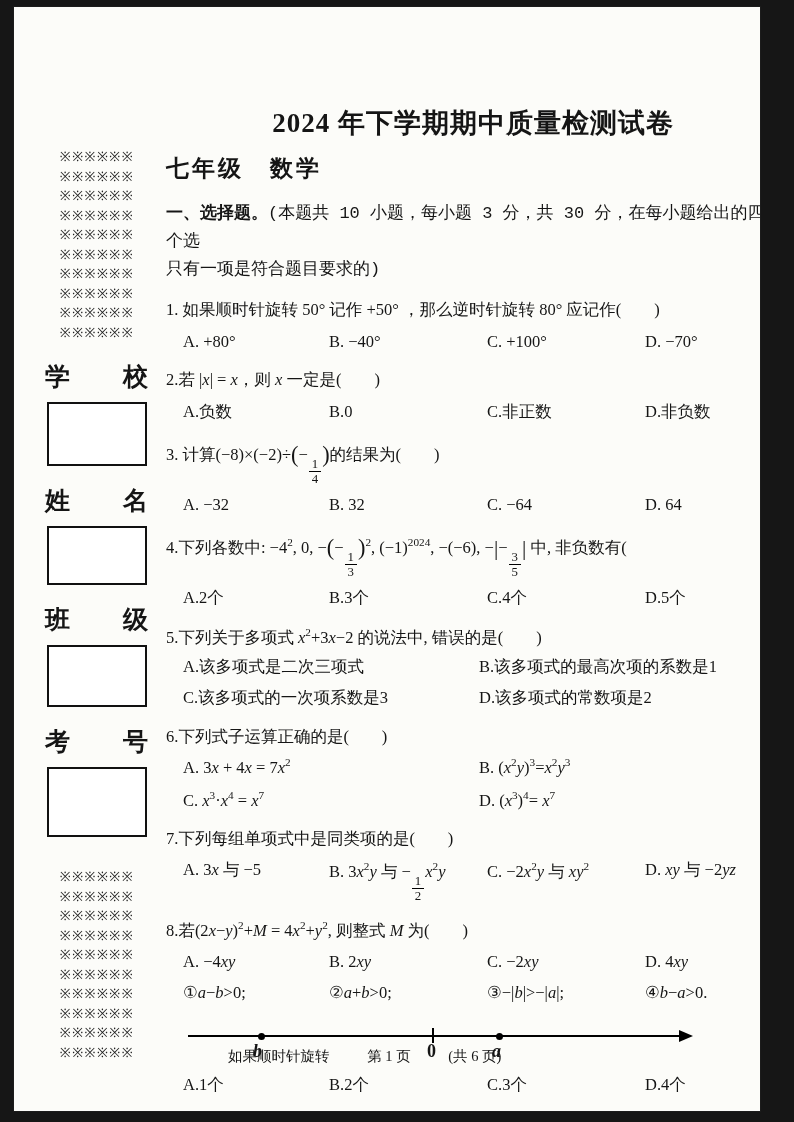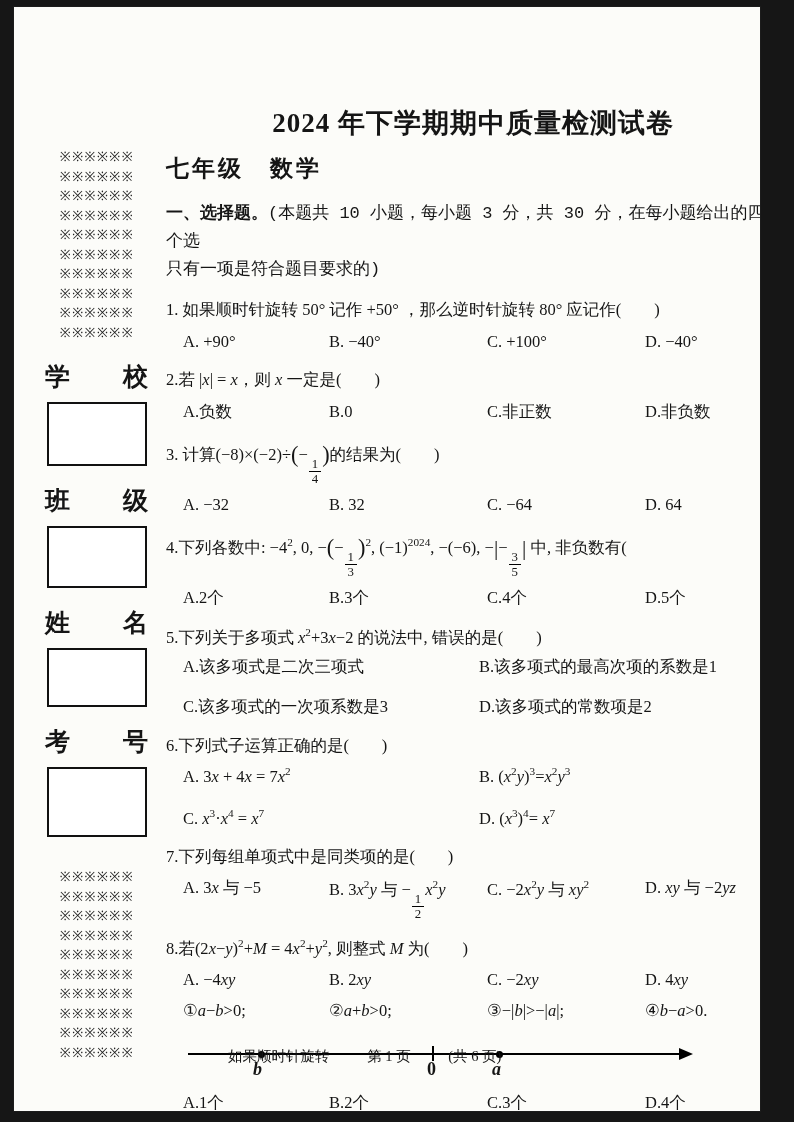--- a/index.html
+++ b/index.html
@@ -32,21 +32,21 @@
   .section-head .sec-title { font-weight:bold; }
 
   .q { font-size:16.5px; }
   .q-text { margin-top:13px; white-space:nowrap; line-height:1.55; }
   .opts4 {
     display:grid; grid-template-columns:146px 158px 158px 1fr;
     padding-left:17px; margin-top:7px; line-height:1.5; white-space:nowrap;
   }
   .opts2 {
     display:grid; grid-template-columns:296px 1fr;
-    padding-left:17px; margin-top:5px; row-gap:15px; line-height:1.5; white-space:nowrap;
+    padding-left:17px; margin-top:5px; row-gap:6px; line-height:1.5; white-space:nowrap;
   }
   sup { font-size:0.68em; }
   i { font-style:italic; }
   .frac { display:inline-flex; flex-direction:column; text-align:center; vertical-align:-0.65em; font-size:0.78em; line-height:1.1; margin:0 1px; }
   .frac b { font-weight:normal; padding:0 3px; }
   .frac b:first-child { border-bottom:1.2px solid #000; }
   .bp { font-size:1.35em; vertical-align:-0.1em; }
   .bv { font-size:1.3em; vertical-align:-0.12em; }
 
   
@@ -85,26 +85,26 @@
       <div class="seal-row">※※※※※※</div>
       <div class="seal-row">※※※※※※</div>
       <div class="seal-row">※※※※※※</div>
     </div>
 
     <div class="field">
       <div class="field-label">学　　校</div>
       <div class="field-box box-1"></div>
     </div>
     <div class="field">
+      <div class="field-label">姓　　名</div>
+      <div class="field-box box-3"></div>
+    </div>
+    <div class="field">
       <div class="field-label">班　　级</div>
       <div class="field-box box-2"></div>
-    </div>
-    <div class="field">
-      <div class="field-label">姓　　名</div>
-      <div class="field-box box-3"></div>
     </div>
     <div class="field">
       <div class="field-label">考　　号</div>
       <div class="field-box box-4"></div>
     </div>
 
     <div class="seal-block seal-bottom">
       <div class="seal-row">※※※※※※</div>
       <div class="seal-row">※※※※※※</div>
       <div class="seal-row">※※※※※※</div>
@@ -123,24 +123,24 @@
     <div class="subtitle">七年级　数学</div>
 
     <div class="section-head">
       <div><span class="sec-title">一、选择题。</span><span>(本题共 10 小题，每小题 3 分，共 30 分，在每小题给出的四个选</span></div>
       <div>只有一项是符合题目要求的)</div>
     </div>
 
     <div class="q">
       <div class="q-text">1. 如果顺时针旋转 50° 记作 +50° ，那么逆时针旋转 80° 应记作(　　)</div>
       <div class="opts4">
-        <span>A. +90°</span>
+        <span>A. +80°</span>
         <span>B. −40°</span>
         <span>C. +100°</span>
-        <span>D. −40°</span>
+        <span>D. −70°</span>
       </div>
     </div>
 
     <div class="q">
       <div class="q-text">2.若 |<i>x</i>| = <i>x</i>，则 <i>x</i> 一定是(　　)</div>
       <div class="opts4">
         <span>A.负数</span>
         <span>B.0</span>
         <span>C.非正数</span>
         <span>D.非负数</span>

